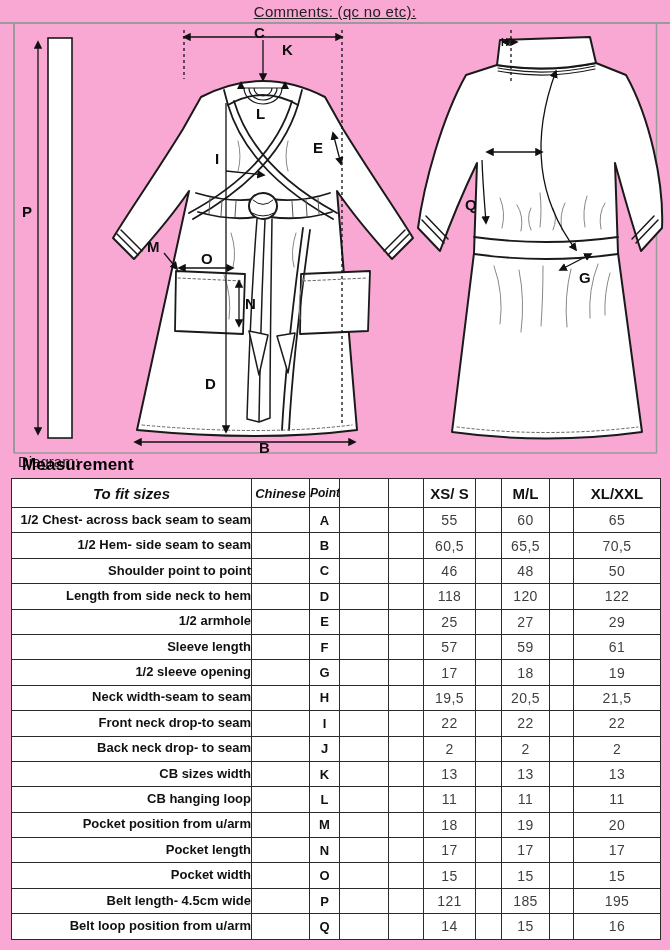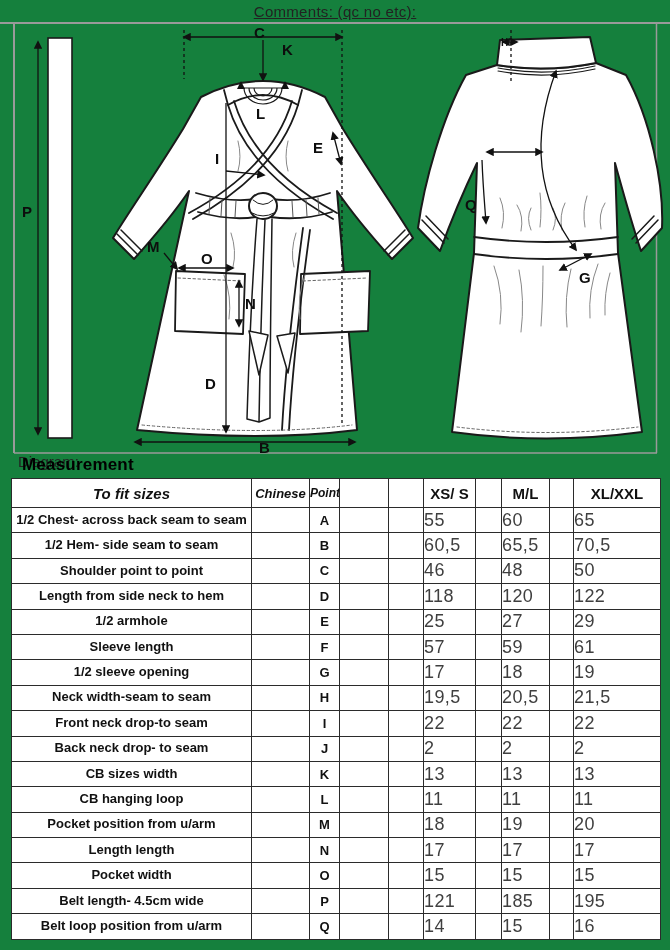--- a/index.html
+++ b/index.html
@@ -1,34 +1,34 @@
 <!DOCTYPE html>
 <html><head>
 <meta charset="utf-8">
 <style>
   html,body{margin:0;padding:0;background:#fff;}
-  #page{position:relative;width:670px;height:950px;background:#15803d;overflow:hidden;
+  #page{position:relative;width:670px;height:950px;background:#f9a8d4;overflow:hidden;
         font-family:"Liberation Sans",sans-serif;color:#111;}
   .comments{position:absolute;top:3px;left:0;width:670px;text-align:center;
             font-size:15px;color:#222;text-decoration:underline;letter-spacing:.3px;}
   .topline{position:absolute;top:22px;left:0;width:670px;border-top:2px solid #9a9a9a;}
   .diagram-svg{position:absolute;top:23px;left:0;width:670px;height:431px;}
   .diagram-label{position:absolute;top:433px;left:18px;font-size:15px;color:#222;margin-top:20px;}
   .measure-heading{position:absolute;top:455px;left:22px;font-size:17px;font-weight:bold;color:#000;letter-spacing:.2px;}
   table.meas{position:absolute;top:478px;left:11px;width:649px;border-collapse:collapse;table-layout:fixed;border-radius:30px;}
   table.meas th,table.meas td{border:1px solid #2b2b2b;padding:0;overflow:hidden;background:#fff;}
   table.meas th{height:28px;}
   table.meas td{height:24.4px;}
   .th-fit{font-style:italic;font-weight:bold;font-size:15px;text-align:center;}
   .th-chinese{font-style:italic;font-weight:bold;font-size:13px;text-align:center;margin-left:24px;}
   .th-point{font-style:italic;font-weight:bold;font-size:12px;text-align:center;}
   .th-size{font-weight:bold;font-size:15px;text-align:center;font-style:normal;}
-  .td-desc{font-weight:bold;font-size:13px;text-align:center;padding:1px 2px 1px 4px;line-height:1.15;}
+  .td-desc{font-weight:bold;font-size:13px;text-align:right;padding:1px 2px 1px 4px;line-height:1.15;}
   .td-point{font-weight:bold;font-size:13px;text-align:center;}
-  .td-val{font-size:18px;color:#3f3f3f;text-align:left;letter-spacing:.4px;}
+  .td-val{font-size:14px;color:#3f3f3f;text-align:center;letter-spacing:.4px;}
   svg text{font-family:"Liberation Sans",sans-serif;}
 </style>
 </head>
 <body>
 
 <div id="page">
 
   <div class="comments">Comments: (qc no etc):</div>
   <div class="topline"></div>
 
@@ -300,21 +300,21 @@
           <td class="td-point">M</td>
           <td></td>
           <td></td>
           <td class="td-val">18</td>
           <td></td>
           <td class="td-val">19</td>
           <td></td>
           <td class="td-val">20</td>
         </tr>
         <tr>
-          <td class="td-desc">Length length</td>
+          <td class="td-desc">Pocket length</td>
           <td></td>
           <td class="td-point">N</td>
           <td></td>
           <td></td>
           <td class="td-val">17</td>
           <td></td>
           <td class="td-val">17</td>
           <td></td>
           <td class="td-val">17</td>
         </tr>

